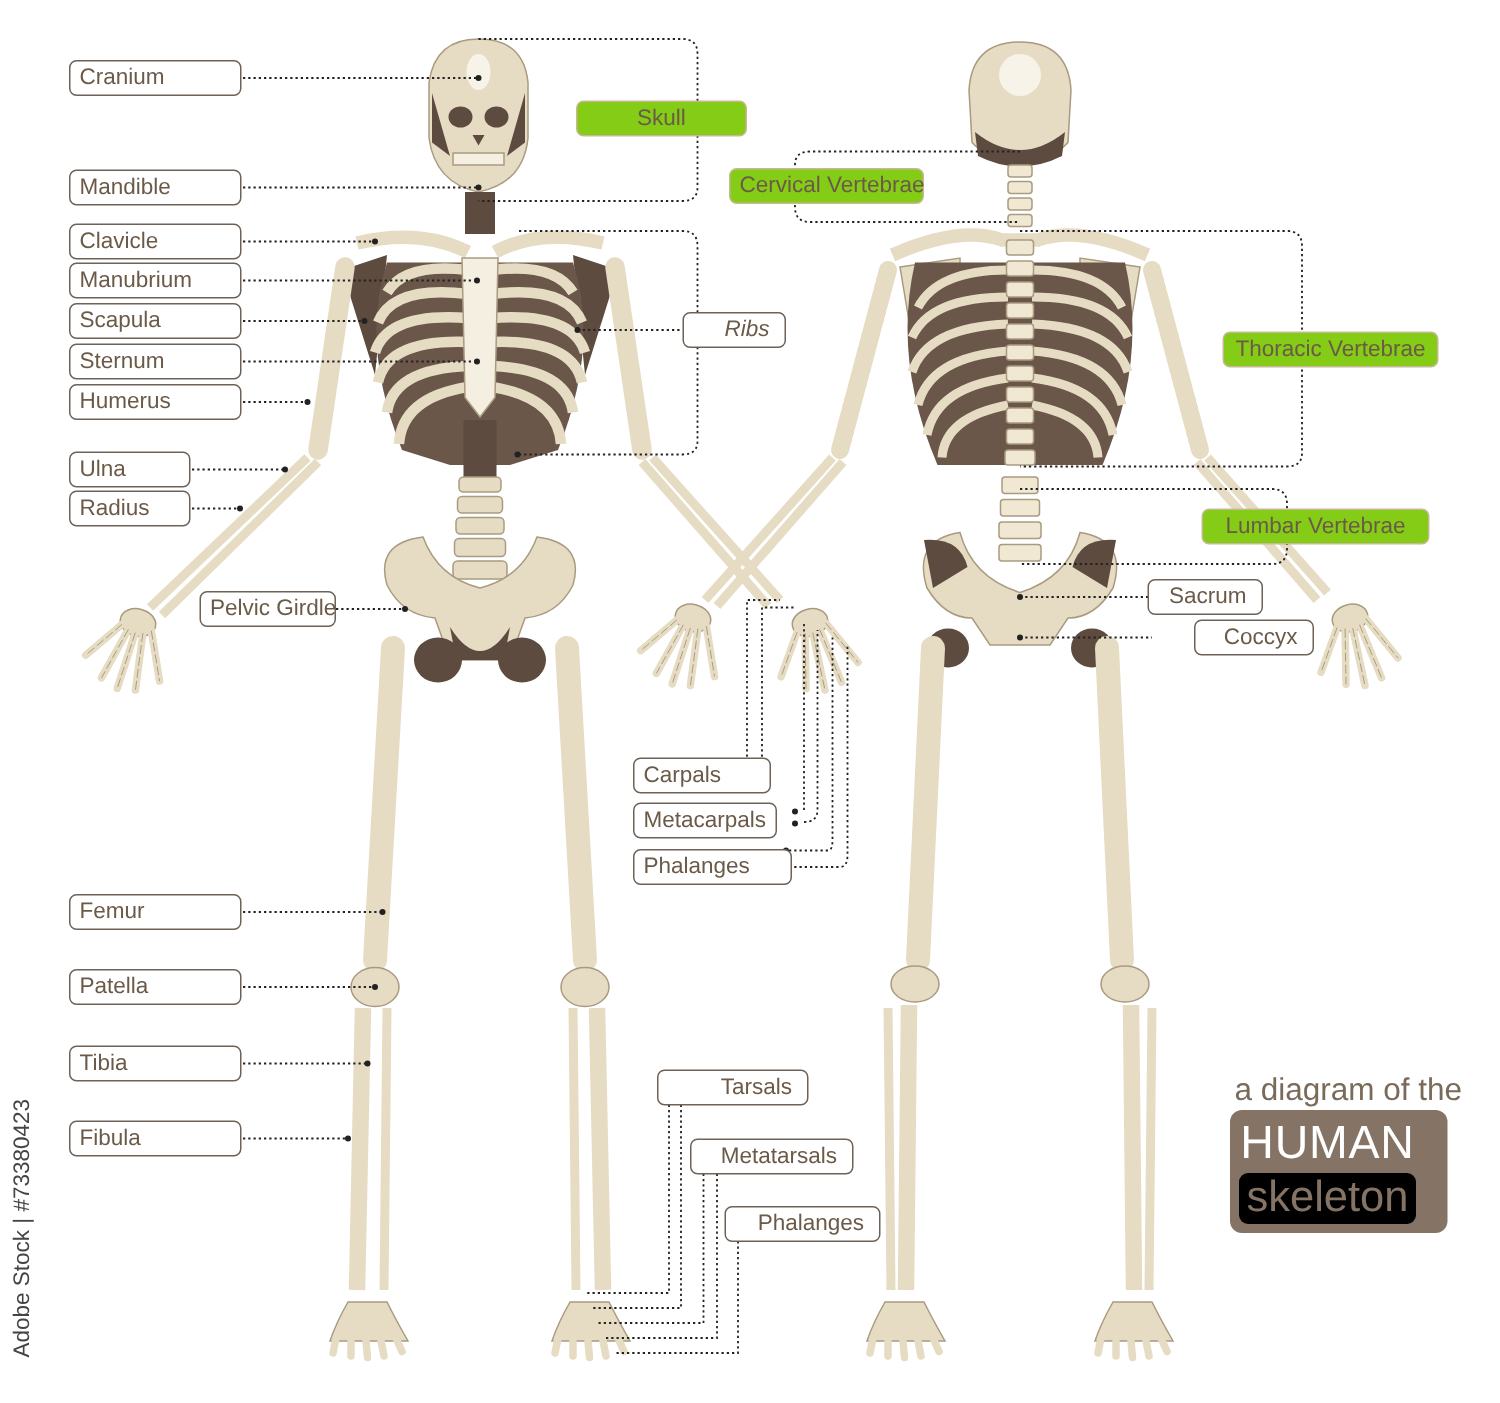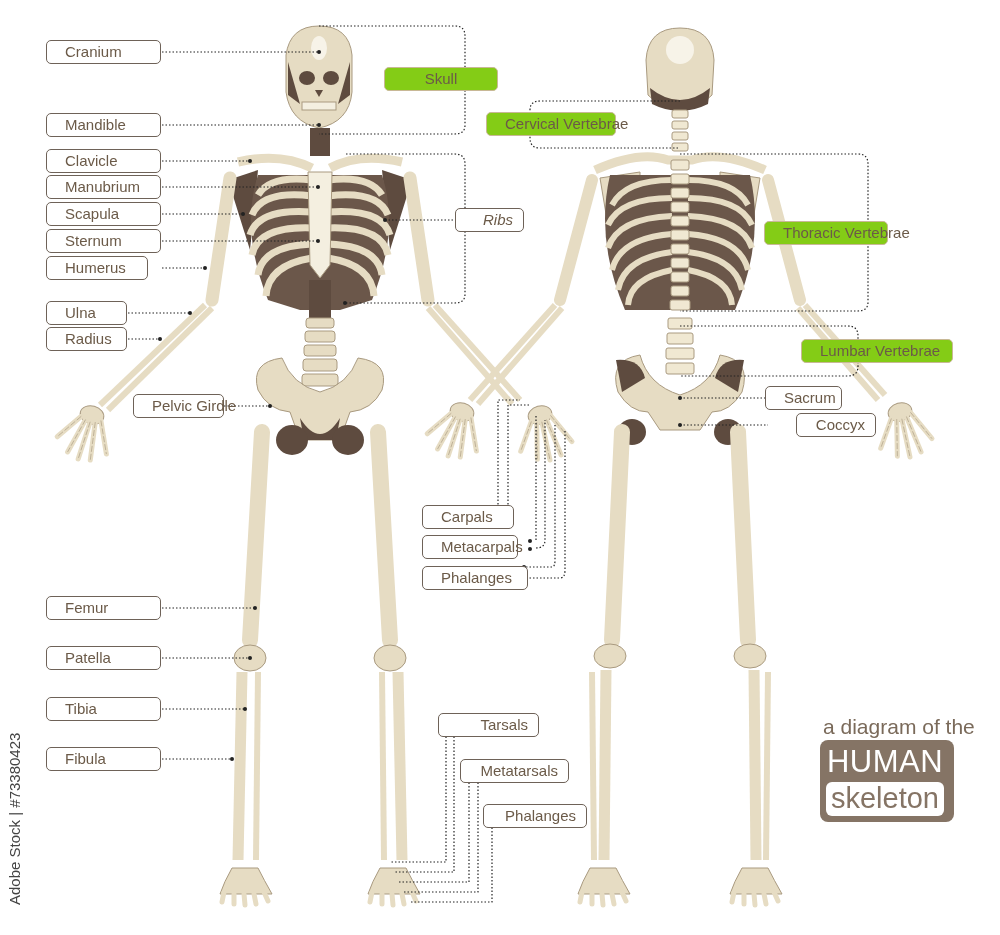--- a/index.html
+++ b/index.html
@@ -1,25 +1,25 @@
 <!DOCTYPE html>
 <html><head>
 <meta charset="utf-8">
 <style>
   html,body{margin:0;padding:0;background:#ffffff;}
   body{width:1000px;height:935px;position:relative;overflow:hidden;font-family:"Liberation Sans",sans-serif;}
   .stage{position:absolute;left:0;top:0;width:1000px;height:935px;}
   svg.art{position:absolute;left:0;top:0;}
-  .lbl{position:absolute;box-sizing:border-box;height:24px;border:1px solid #6e6258;border-radius:5px;background:#fff;color:#6b5a48;font-size:15px;line-height:22px;padding:0 18px;white-space:nowrap;}
+  .lbl{position:absolute;box-sizing:border-box;height:24px;border:1px solid #6e6258;border-radius:5px;background:#fff;color:#6b5a48;font-size:15px;line-height:22px;padding:0 6px;white-space:nowrap;}
   .lbl.fill{background:#84cc16;border-color:#c8b896;text-align:center;}
   .lbl.right{text-align:right;padding-right:10px;}
   .title-sub{position:absolute;left:823px;top:715px;color:#7a6a5a;font-size:21px;}
-  .title-box{position:absolute;left:820px;top:740px;width:134px;height:82px;background:#857465;border-radius:8px;box-sizing:border-box;}
+  .title-box{position:absolute;left:820px;top:740px;width:145px;height:82px;background:#857465;border-radius:8px;box-sizing:border-box;}
   .title-human{position:absolute;left:0;top:4px;width:130px;text-align:center;color:#fff;font-size:31px;letter-spacing:0.5px;line-height:36px;}
-  .title-skel{position:absolute;left:6px;top:42px;width:118px;height:34px;background:#ffffff;border-radius:6px;text-align:center;color:#857465;font-size:29px;line-height:32px;}
+  .title-skel{position:absolute;left:6px;top:42px;width:118px;height:34px;background:#000000;border-radius:6px;text-align:center;color:#857465;font-size:29px;line-height:32px;}
   .credit{position:absolute;left:6px;top:905px;transform-origin:0 0;transform:rotate(-90deg);color:#444;font-size:15px;white-space:nowrap;}
 </style>
 </head>
 <body>
 
 <div class="stage">
 
   <svg class="art" width="1000" height="935" viewBox="0 0 1000 935">
     <defs>
       <g id="hand">
@@ -254,33 +254,33 @@
       <circle cx="492" cy="824" r="2"></circle>
     </g>
   </svg>
 
   <div class="lbl" style="left:46px;top:40px;width:115px;">Cranium</div>
   <div class="lbl" style="left:46px;top:113px;width:115px;">Mandible</div>
   <div class="lbl" style="left:46px;top:149px;width:115px;">Clavicle</div>
   <div class="lbl" style="left:46px;top:175px;width:115px;">Manubrium</div>
   <div class="lbl" style="left:46px;top:202px;width:115px;">Scapula</div>
   <div class="lbl" style="left:46px;top:229px;width:115px;">Sternum</div>
-  <div class="lbl" style="left:46px;top:256px;width:102px;">Humerus</div>
+  <div class="lbl" style="left:46px;top:256px;width:115px;">Humerus</div>
   <div class="lbl" style="left:46px;top:301px;width:81px;">Ulna</div>
   <div class="lbl" style="left:46px;top:327px;width:81px;">Radius</div>
   <div class="lbl" style="left:133px;top:394px;width:91px;">Pelvic Girdle</div>
   <div class="lbl" style="left:46px;top:596px;width:115px;">Femur</div>
   <div class="lbl" style="left:46px;top:646px;width:115px;">Patella</div>
   <div class="lbl" style="left:46px;top:697px;width:115px;">Tibia</div>
   <div class="lbl" style="left:46px;top:747px;width:115px;">Fibula</div>
   <div class="lbl right" style="left:455px;top:208px;width:69px;font-style:italic;">Ribs</div>
 
   <div class="lbl fill" style="left:384px;top:67px;width:114px;">Skull</div>
   <div class="lbl fill" style="left:486px;top:112px;width:130px;">Cervical Vertebrae</div>
-  <div class="lbl fill" style="left:764px;top:221px;width:124px;">Thoracic Vertebrae</div>
+  <div class="lbl fill" style="left:815px;top:221px;width:144px;">Thoracic Vertebrae</div>
   <div class="lbl fill" style="left:801px;top:339px;width:152px;">Lumbar Vertebrae</div>
 
   <div class="lbl" style="left:422px;top:505px;width:92px;">Carpals</div>
   <div class="lbl" style="left:422px;top:535px;width:96px;">Metacarpals</div>
   <div class="lbl" style="left:422px;top:566px;width:106px;">Phalanges</div>
 
   <div class="lbl right" style="left:438px;top:713px;width:101px;">Tarsals</div>
   <div class="lbl right" style="left:460px;top:759px;width:109px;">Metatarsals</div>
   <div class="lbl right" style="left:483px;top:804px;width:104px;">Phalanges</div>
 

